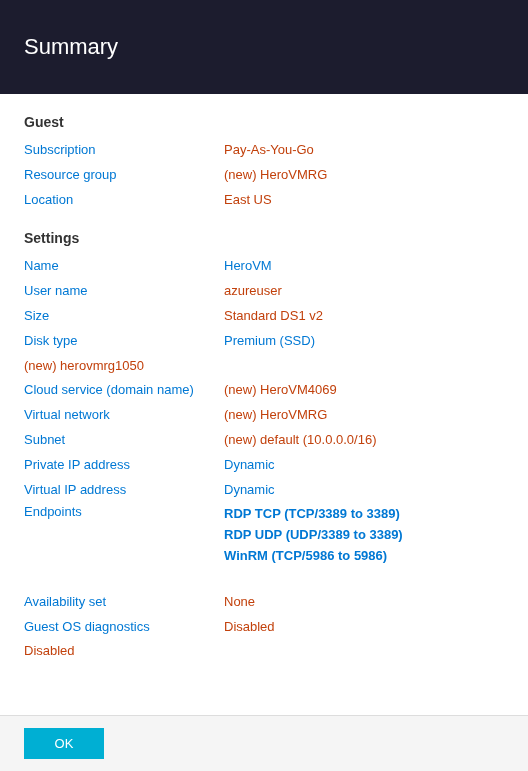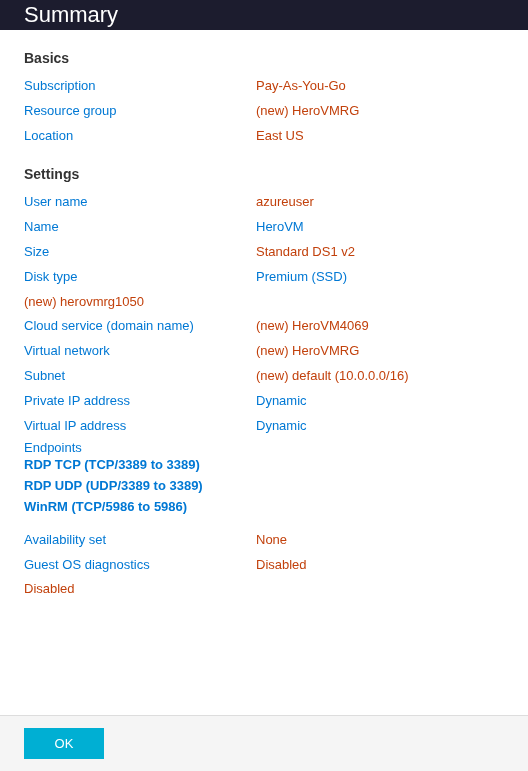--- a/index.html
+++ b/index.html
@@ -19,21 +19,21 @@
     }
 
     .header {
       background: #1a1a2e;
       background: #2d2d3f;
       background: #1e2030;
       background: #252535;
       background: #1f1f30;
       background: #222232;
       background: #1c1c2e;
-      padding: 2px 24px;
+      padding: 34px 24px;
       flex-shrink: 0;
     }
 
     .header-title {
       color: #ffffff;
       font-size: 22px;
       font-weight: 300;
     }
 
     .content {
@@ -51,21 +51,20 @@
     }
 
     .section {
       margin-bottom: 20px;
     }
 
     .row {
       display: flex;
       margin-bottom: 4px;
       line-height: 1.6;
-      gap: 32px;
     }
 
     .row-label {
       color: #0078d4;
       width: 200px;
       flex-shrink: 0;
       font-size: 13px;
     }
 
     .row-value {
@@ -73,22 +72,21 @@
       font-size: 13px;
       flex: 1;
     }
 
     .row-value.blue {
       color: #0078d4;
     }
 
     .endpoints-block {
       display: flex;
-      margin-bottom: 4px;
-      flex-direction: column;
+      margin-bottom: 17px;
     }
 
     .endpoints-label {
       color: #0078d4;
       width: 200px;
       flex-shrink: 0;
       font-size: 13px;
     }
 
     .endpoints-values {
@@ -127,46 +125,46 @@
 </head>
 <body>
 
 <div class="header">
   <span class="header-title">Summary</span>
 </div>
 
 <div class="content">
 
   <div class="section">
-    <div class="section-title">Basics</div>
+    <div class="section-title">Guest</div>
 
     <div class="row">
       <span class="row-label">Subscription</span>
       <span class="row-value">Pay-As-You-Go</span>
     </div>
     <div class="row">
       <span class="row-label">Resource group</span>
       <span class="row-value">(new) HeroVMRG</span>
     </div>
     <div class="row">
       <span class="row-label">Location</span>
       <span class="row-value">East US</span>
     </div>
   </div>
 
   <div class="section">
     <div class="section-title">Settings</div>
 
     <div class="row">
+      <span class="row-label">Name</span>
+      <span class="row-value blue">HeroVM</span>
+    </div>
+    <div class="row">
       <span class="row-label">User name</span>
       <span class="row-value">azureuser</span>
-    </div>
-    <div class="row">
-      <span class="row-label">Name</span>
-      <span class="row-value blue">HeroVM</span>
     </div>
     <div class="row">
       <span class="row-label">Size</span>
       <span class="row-value">Standard DS1 v2</span>
     </div>
     <div class="row">
       <span class="row-label">Disk type</span>
       <span class="row-value blue">Premium (SSD)</span>
     </div>
     <div class="row">

